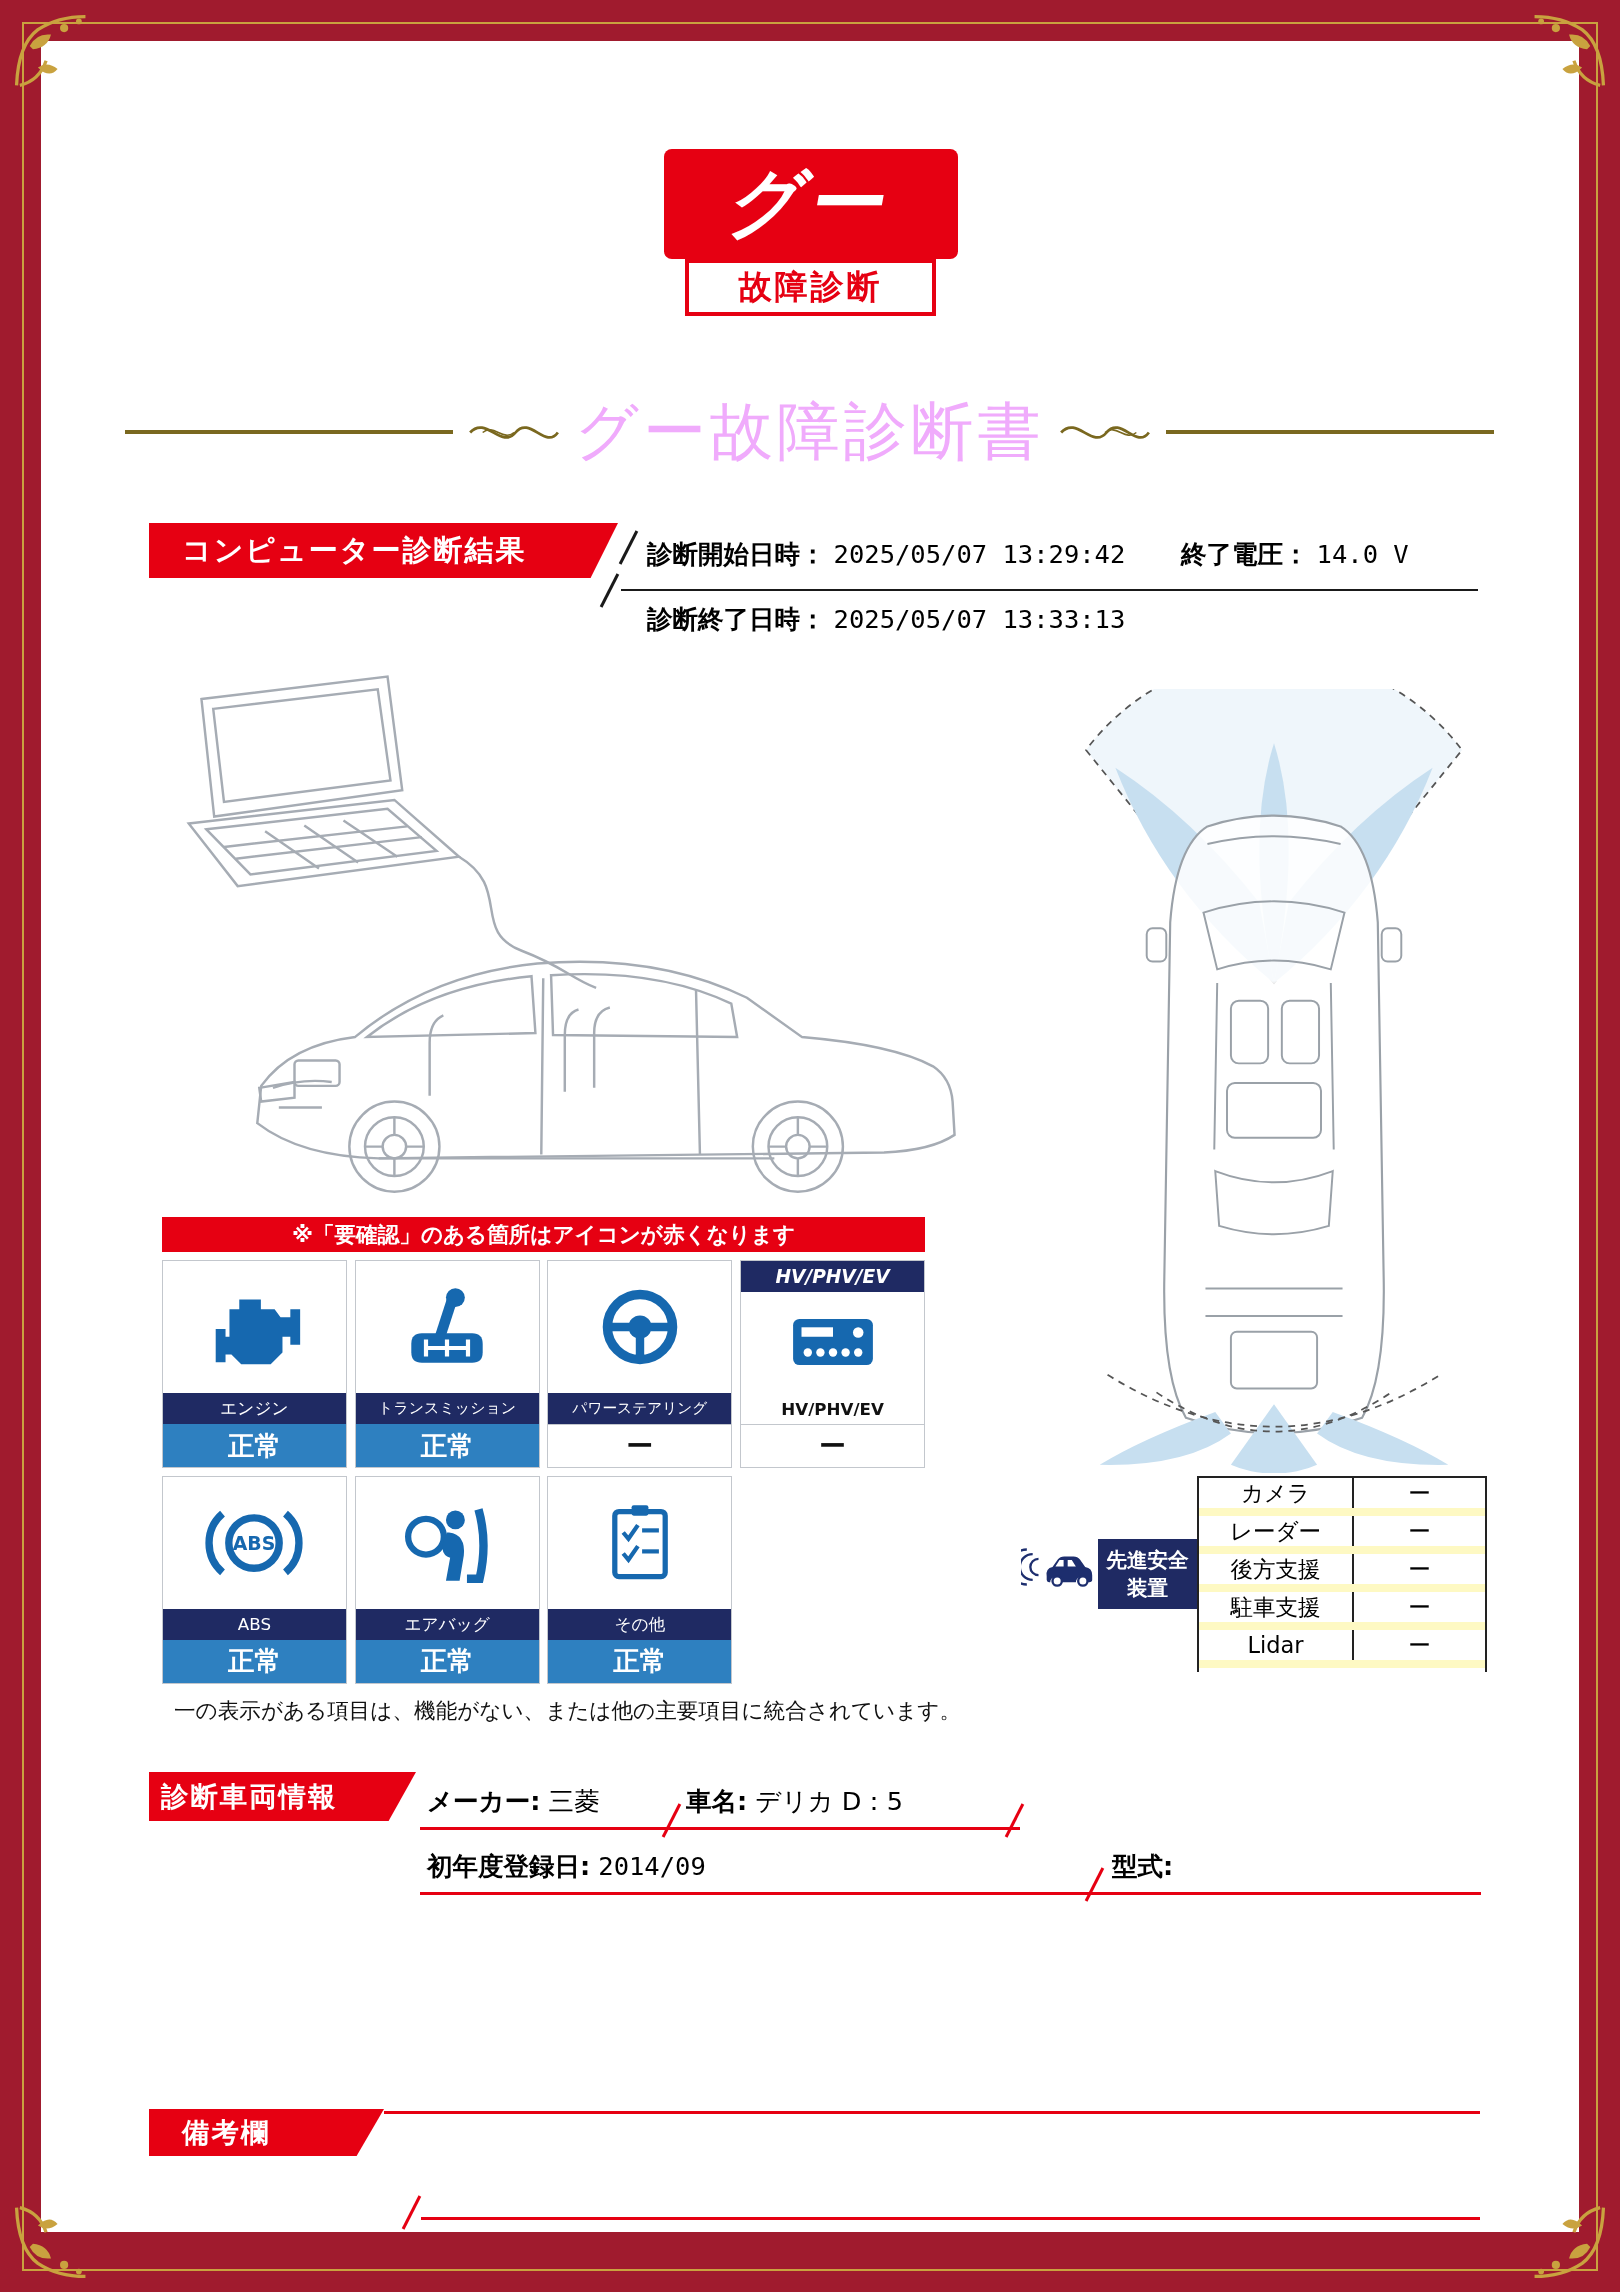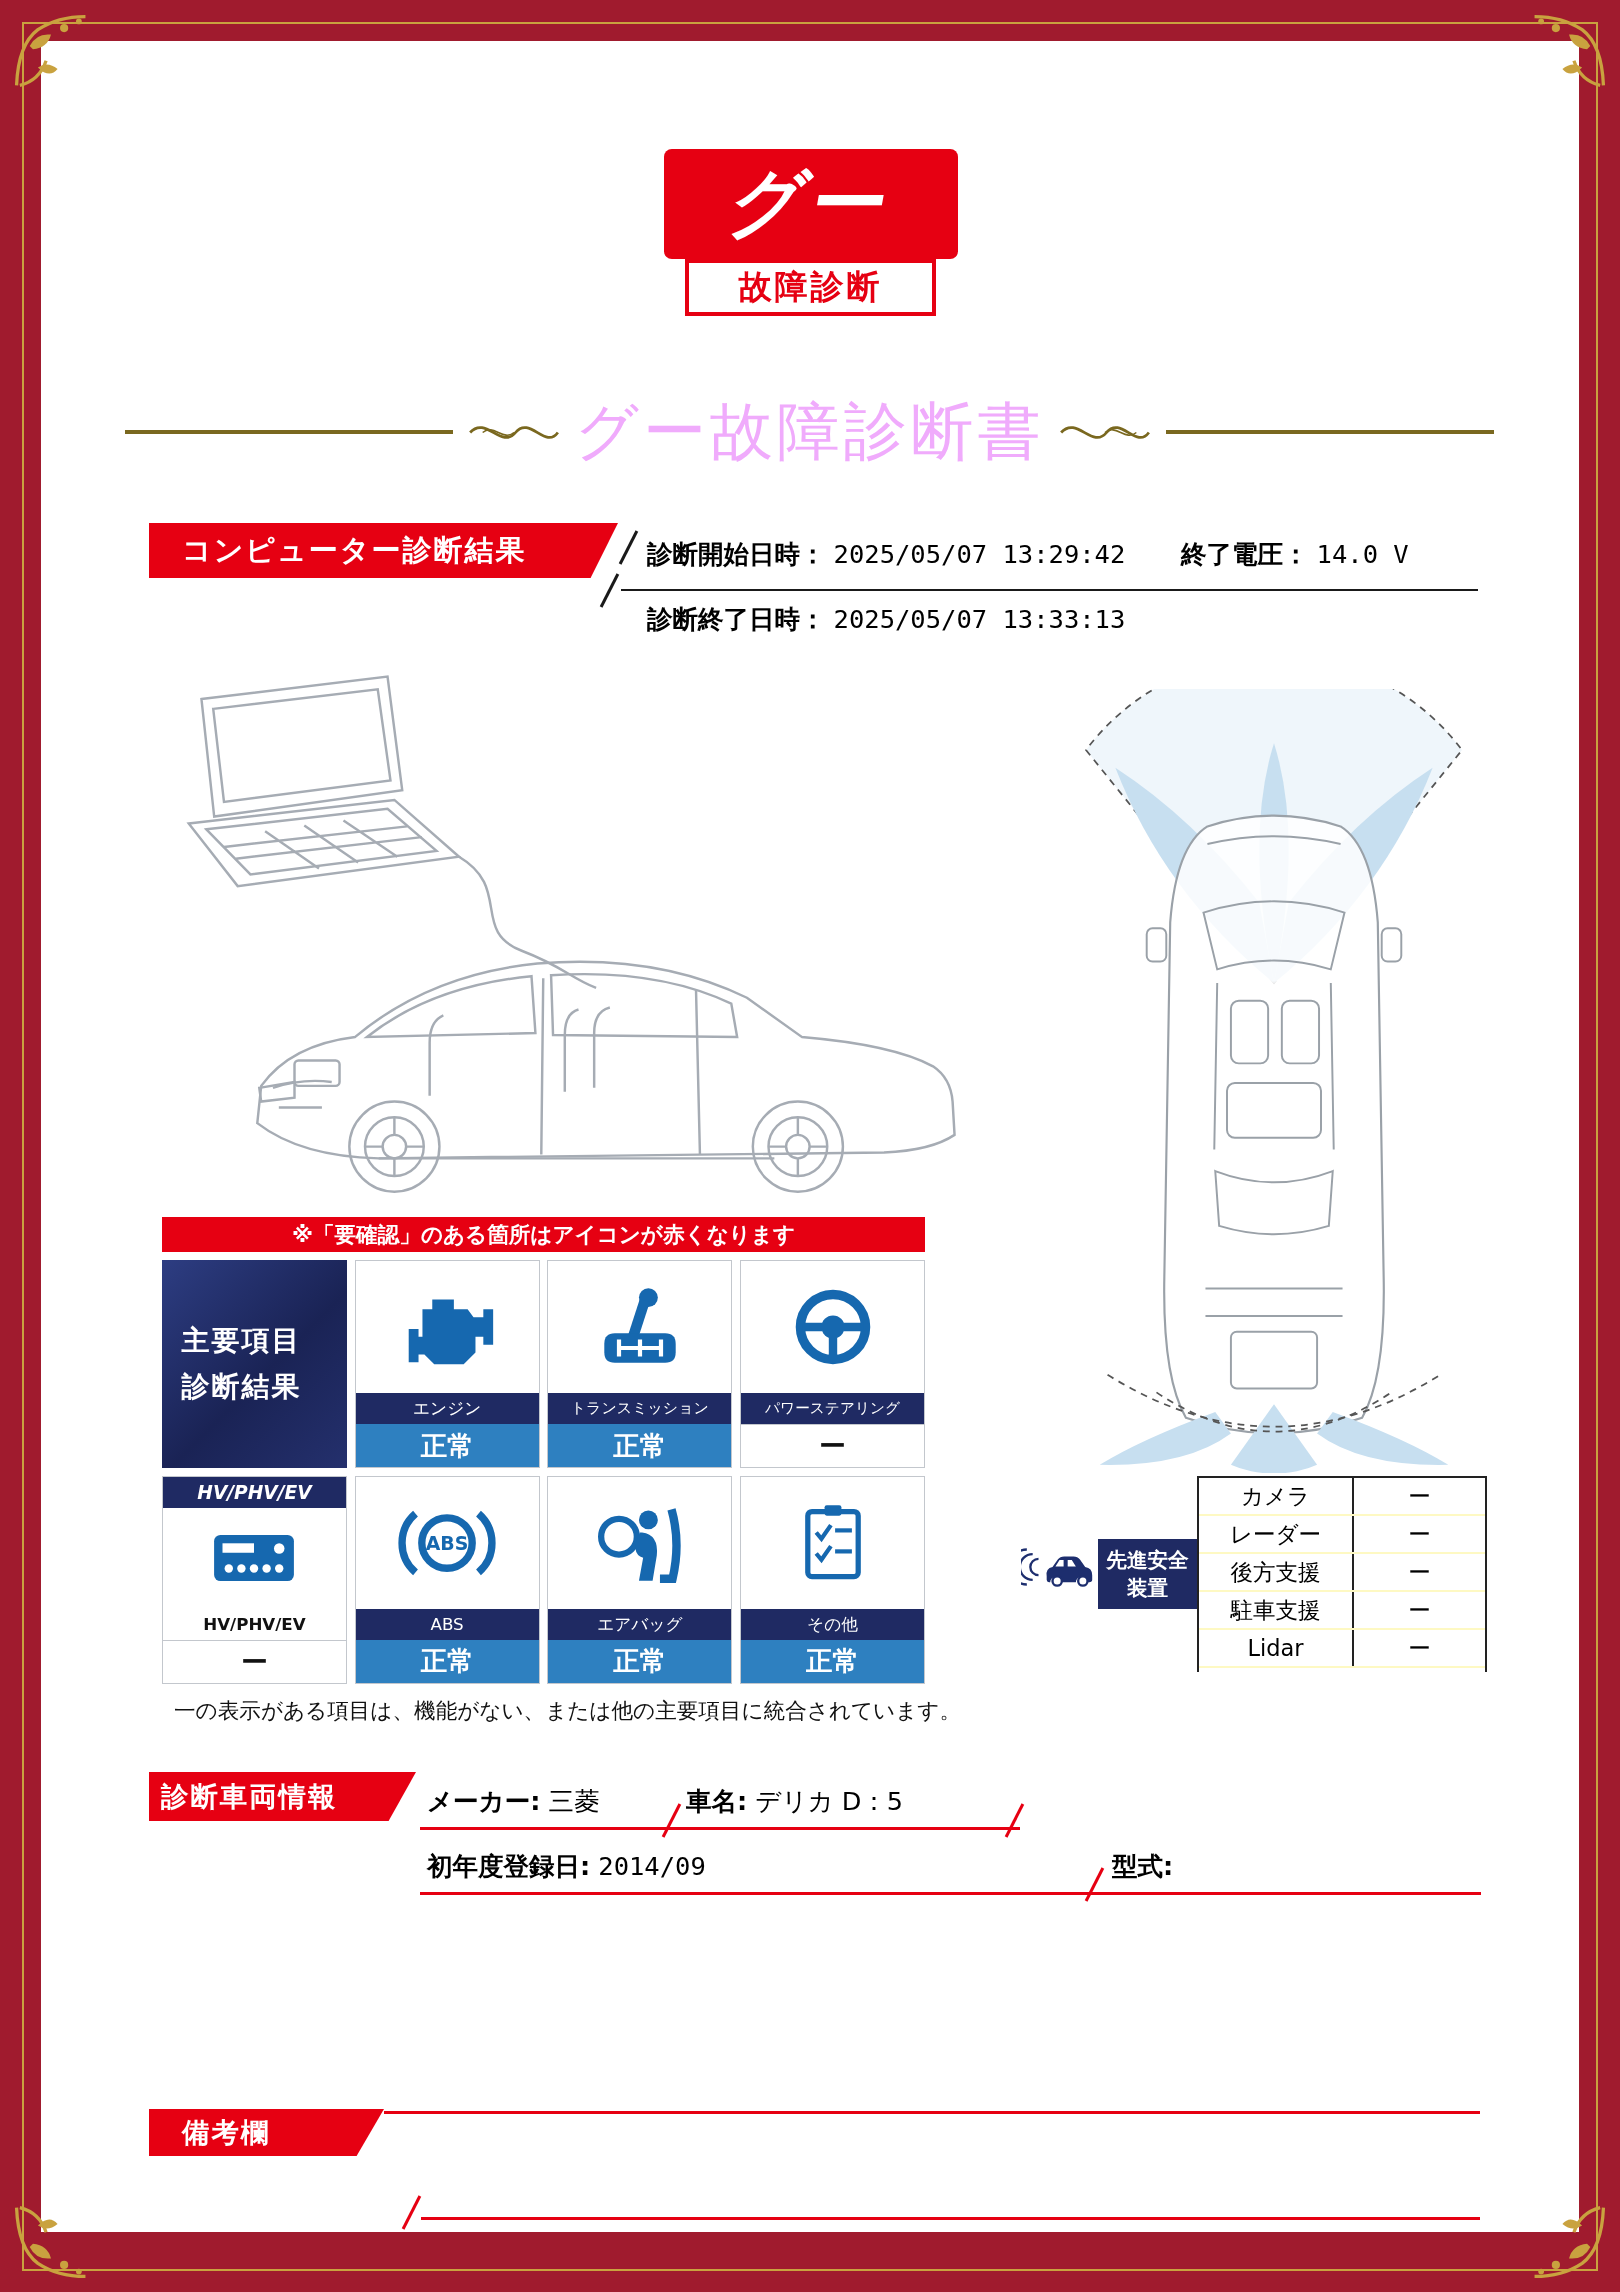--- a/index.html
+++ b/index.html
@@ -57,21 +57,21 @@
   .status.ok { background:#2e80c0; color:#fff; }
   .status.none { background:#fff; color:#111; border-top:1px solid #c3c7cd; }
   .footnote { position:absolute; left:174px; top:1696px; font-size:21.6px; color:#111; z-index:2; }
 
   
   .safety { position:absolute; left:1021px; top:1476px; display:flex; z-index:2; }
   .safety-left { width:176px; height:196px; display:flex; flex-direction:row; align-items:center; justify-content:flex-end; }
   .safety-left svg { width:137px; height:90px; margin-bottom:13.7px; }
   .safety-label { width:100%; background:#1f2a63; color:#fff; font-size:20.6px; font-weight:bold; text-align:center; padding:6.9px 0; }
   .safety-table { width:290px; border:2px solid #222; border-bottom:none; }
-  .srow { display:flex; height:38px; border-bottom:2px solid #fef9c3; }
+  .srow { display:flex; height:38px; border-bottom:8px solid #fef9c3; }
   .sname { width:155px; border-right:2px solid #222; display:flex; align-items:center; justify-content:center; font-size:22.5px; }
   .sval { flex:1; display:flex; align-items:center; justify-content:center; font-size:22.5px; }
 </style>
 </head>
 <body>
 
 <div class="page">
   <div class="gold-line"></div>
 
   <svg class="corner tl" viewBox="0 0 100 100">
@@ -204,24 +204,20 @@
     </g>
     <path d="M180,738 Q104,766 62,792 Q150,794 196,760 Z" fill="#c7dff0"></path>
     <path d="M300,738 Q376,766 418,792 Q330,794 284,760 Z" fill="#c7dff0"></path>
     <path d="M240,730 L196,792 A70,40 0 0 0 284,792 Z" fill="#c7dff0"></path>
     <path d="M70,700 Q240,806 410,700" fill="none" stroke="#555" stroke-width="1.8" stroke-dasharray="7 6"></path>
     <path d="M120,718 Q240,798 360,718" fill="none" stroke="#555" stroke-width="1.8" stroke-dasharray="7 6"></path>
   </svg>
 
   <div class="notice">※「要確認」のある箇所はアイコンが赤くなります</div>
   <div class="grid">
-    <div class="cell cell-head">
-      <div>主要項目</div>
-      <div>診断結果</div>
-    </div>
     <div class="cell">
       <div class="icon-area">
           <svg viewBox="0 0 110 80">
             <path d="M30,22 h10 v-10 h22 v10 h14 l6,8 h10 v-8 h10 v36 h-10 v-8 h-8 v16 l-12,12 h-30 l-10,-10 h-6 v8 h-10 v-34 h10 v8 h4 z" fill="#1668af"></path>
           </svg>
         </div>
       <div class="item-label">エンジン</div>
       <div class="status ok">正常</div>
     </div>
     <div class="cell">

